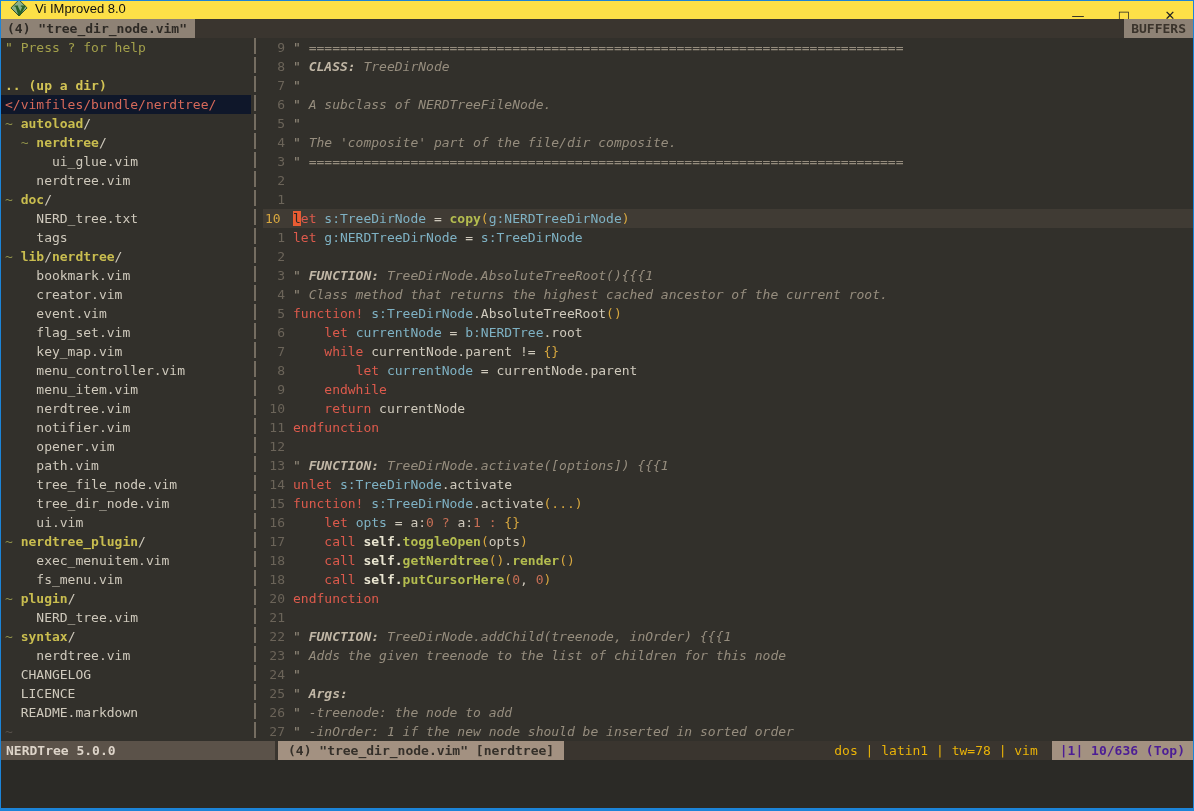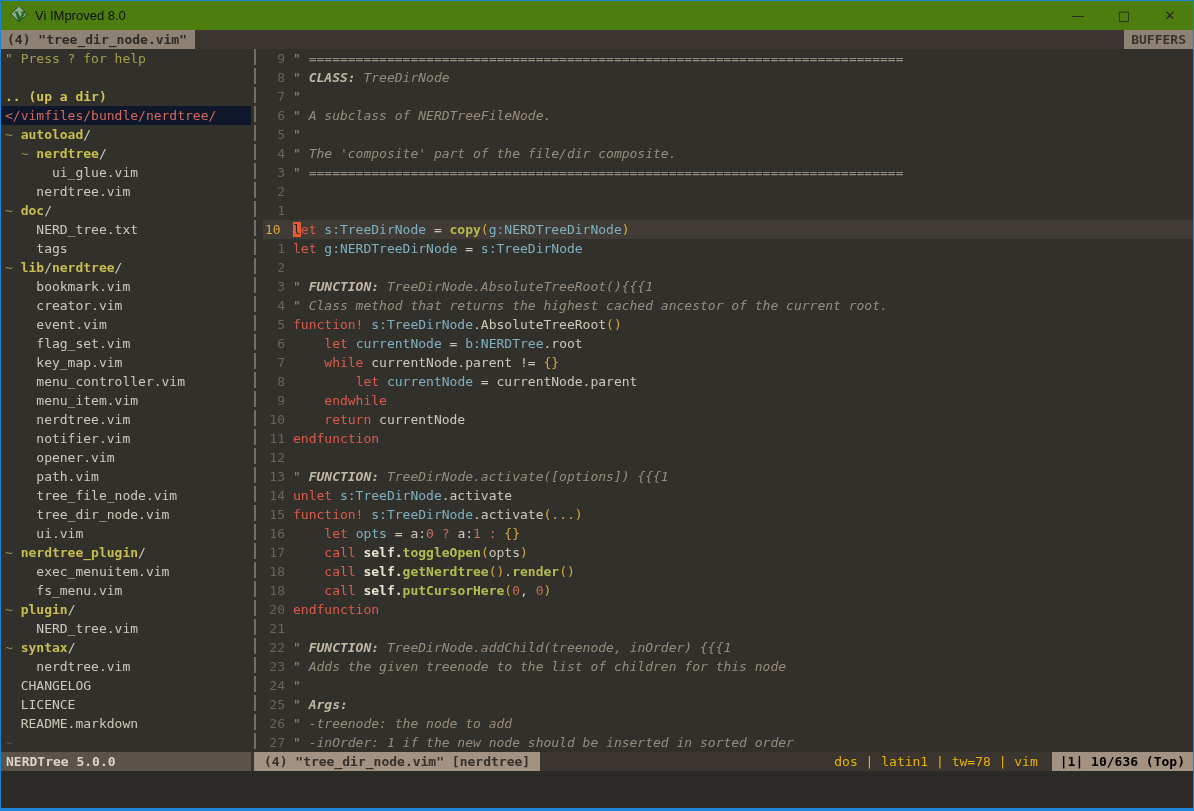--- a/index.html
+++ b/index.html
@@ -6,21 +6,21 @@
   * { margin:0; padding:0; box-sizing:border-box; }
   html,body { background:#666; }
   .window {
     width:1194px; height:811px;
     border:1px solid #1c84d8; border-bottom:3px solid #1c84d8;
     display:flex; flex-direction:column;
     font-family:"DejaVu Sans Mono", monospace;
     background:#32302b;
   }
   
-  .titlebar { height:29px; background:#4d7c0f; display:flex; align-items:center; flex:none; }
+  .titlebar { height:18px; background:#fde047; display:flex; align-items:flex-start; flex:none; }
   .titlebar .vimlogo { width:18px; height:18px; margin:0 7px 0 9px; }
   .titlebar .title { font-family:"Liberation Sans", sans-serif; font-size:13px; color:#111; flex:1; }
   .winbtn { width:46px; height:29px; display:flex; align-items:center; justify-content:center;
             font-family:"DejaVu Sans", sans-serif; font-size:13px; color:#222; cursor:default; }
   
   .tabline { height:19px; background:#3a352f; display:flex; flex:none; font-size:13px; line-height:19px; white-space:pre; }
   .tab-active { background:#8e8275; color:#2e2a25; font-weight:bold; padding:0 8px 0 6px; }
   .tab-fill { flex:1; }
   .buffers { background:#8e8275; color:#3a332b; font-weight:bold; padding:0 7px; }
   
@@ -53,26 +53,26 @@
   .kw  { color:#dd5a4c; }
   .id  { color:#7fb2c4; }
   .tx  { color:#cfc9bc; }
   .fn  { color:#b4bd4f; font-weight:bold; }
   .sf  { color:#e9e5d1; font-weight:bold; }
   .pr  { color:#d7a73f; }
   .nm  { color:#c76f55; }
   .cur { background:#e85c33; color:#2a2824; }
   
   .statusline { height:19px; flex:none; display:flex; background:#3a352f; font-size:13px; line-height:19px; white-space:pre; }
-  .st-tree { width:250px; flex:none; background:#5b5249; color:#ddd4c9; font-weight:bold; padding-left:5px; }
+  .st-tree { width:274px; flex:none; background:#5b5249; color:#ddd4c9; font-weight:bold; padding-left:5px; }
   .st-gap  { width:3px; flex:none; }
   .st-file { background:#a39181; color:#35302a; font-weight:bold; padding:0 10px; }
   .st-fill { flex:1; }
   .st-info { color:#eab308; padding-right:14px; }
-  .st-pos  { background:#a39181; color:#000000; font-weight:bold; padding:0 8px; }
+  .st-pos  { background:#a39181; color:#4c1d95; font-weight:bold; padding:0 8px; }
   
   .cmdline { flex:1; background:#2b2a26; }
 </style>
 </head>
 <body>
 
 <div class="window">
 
   <div class="titlebar">
     <svg class="vimlogo" viewBox="0 0 20 20">

